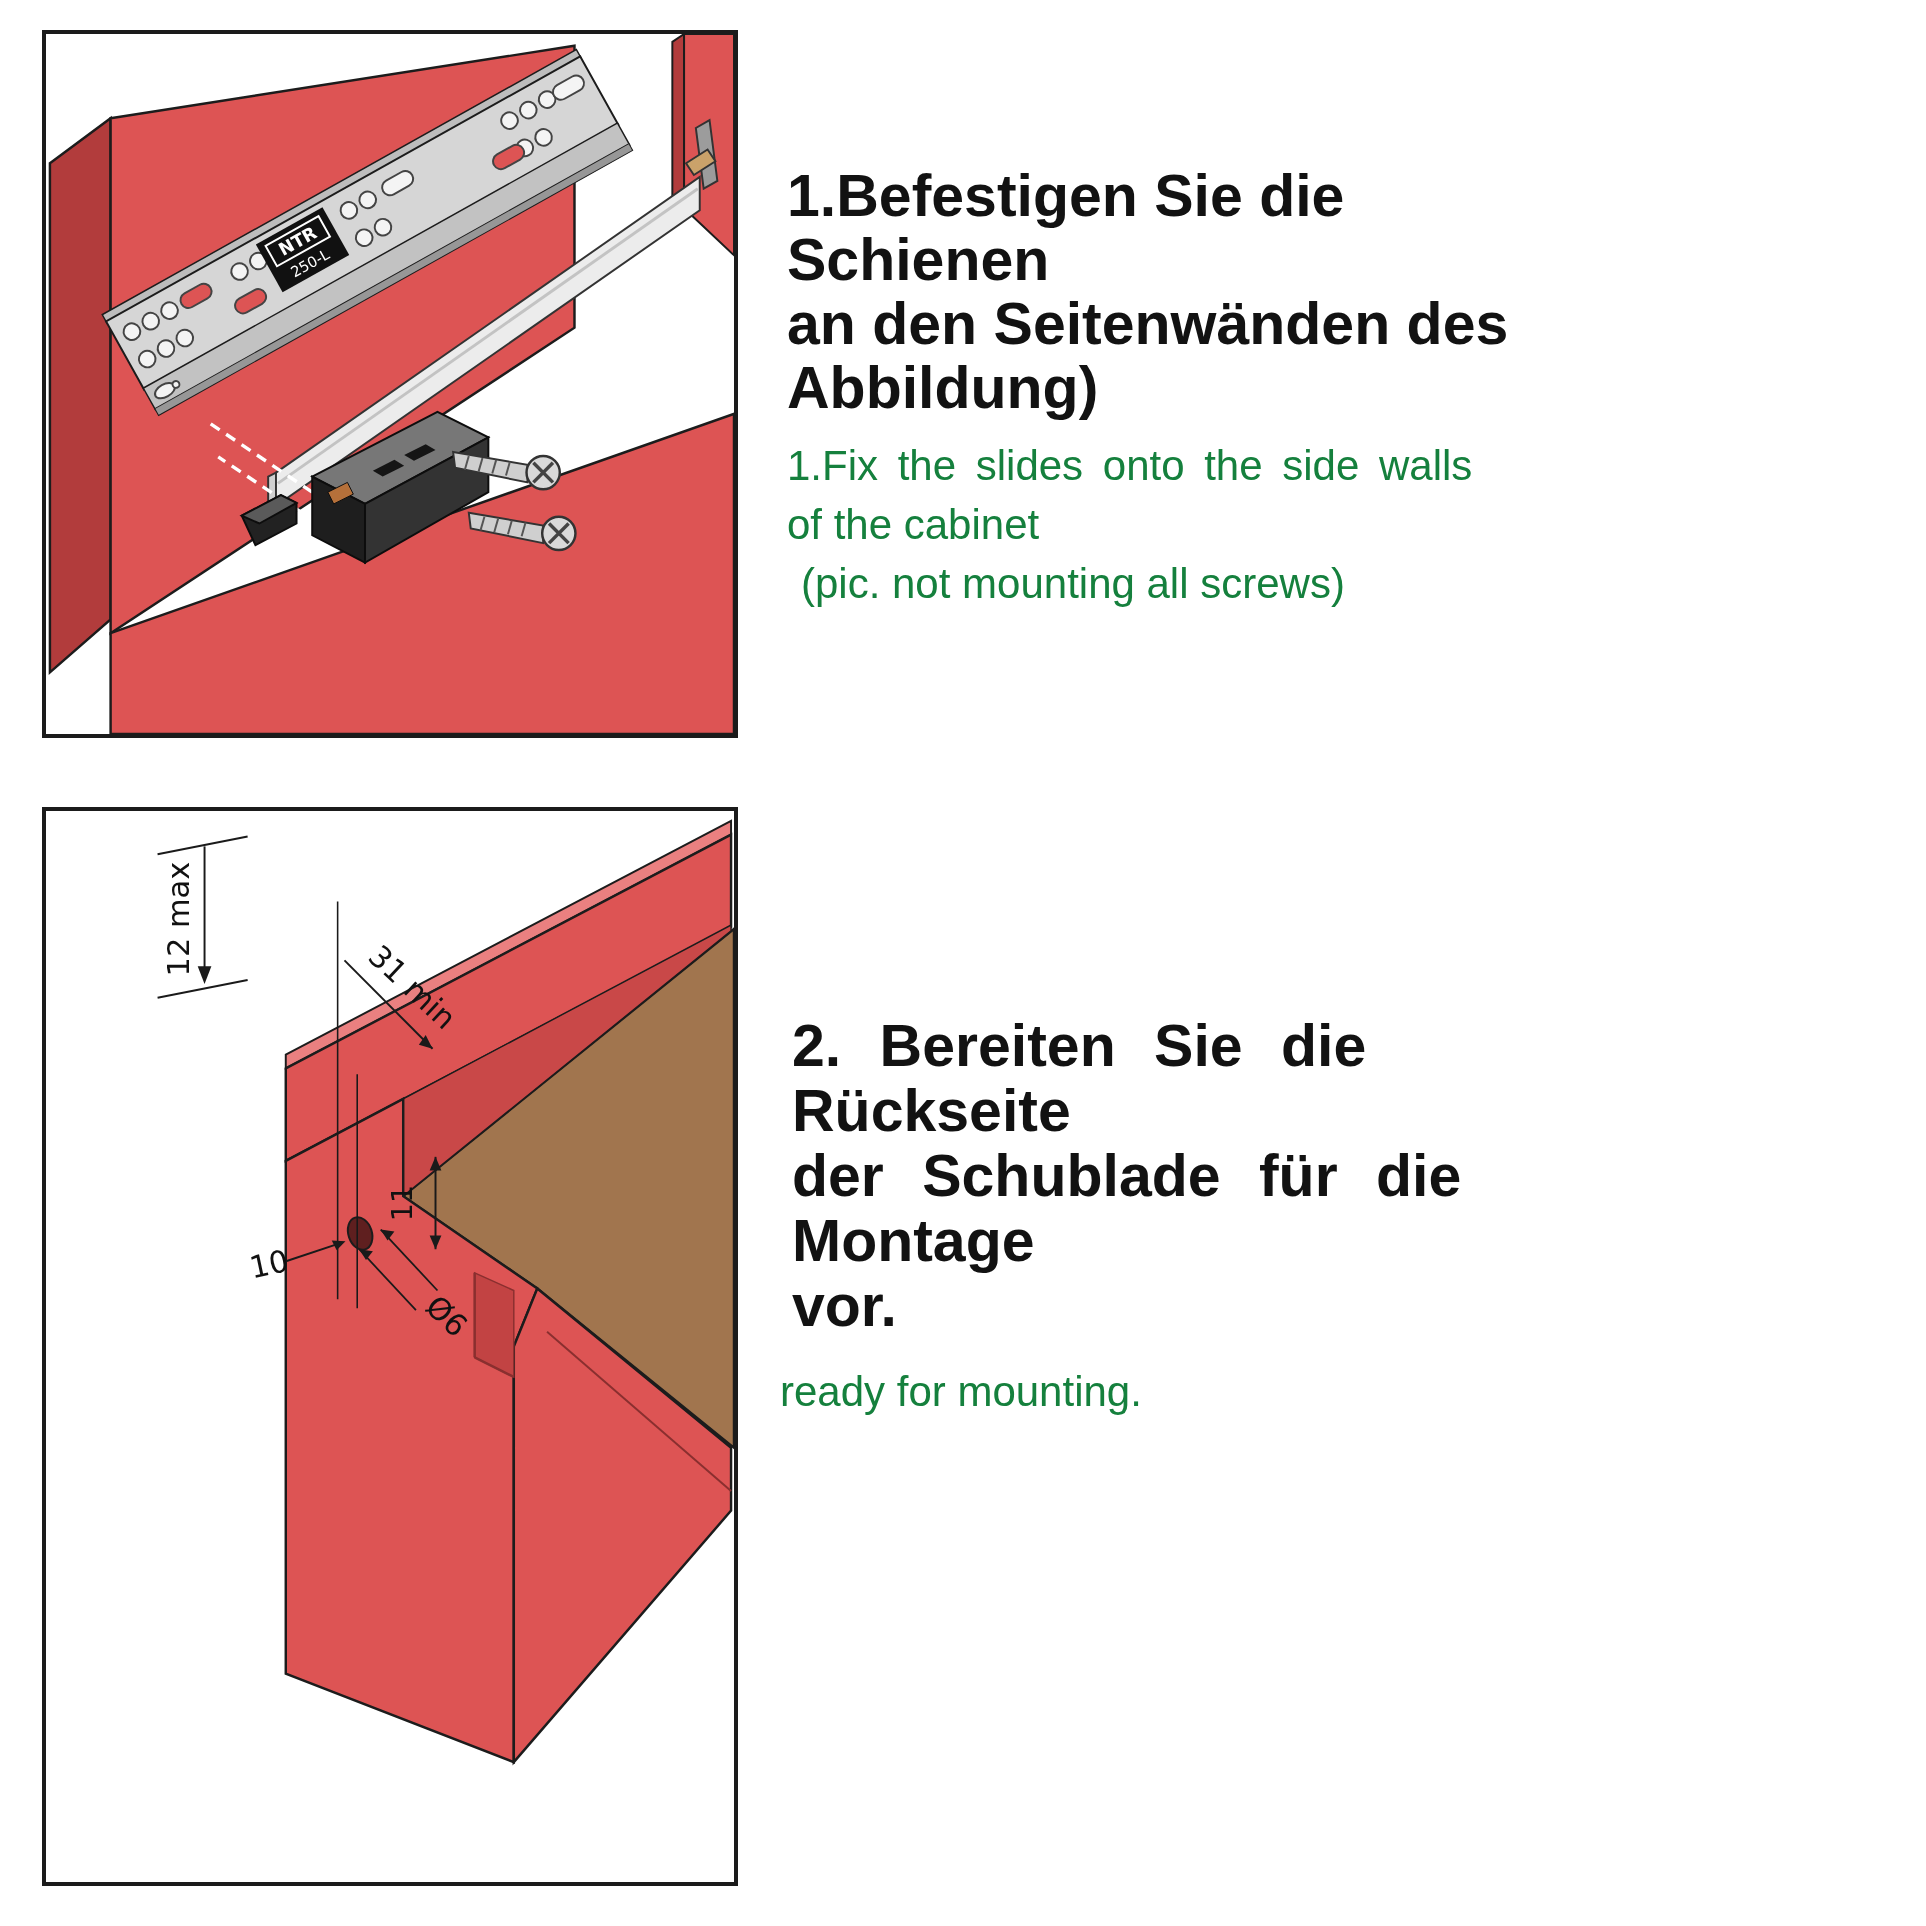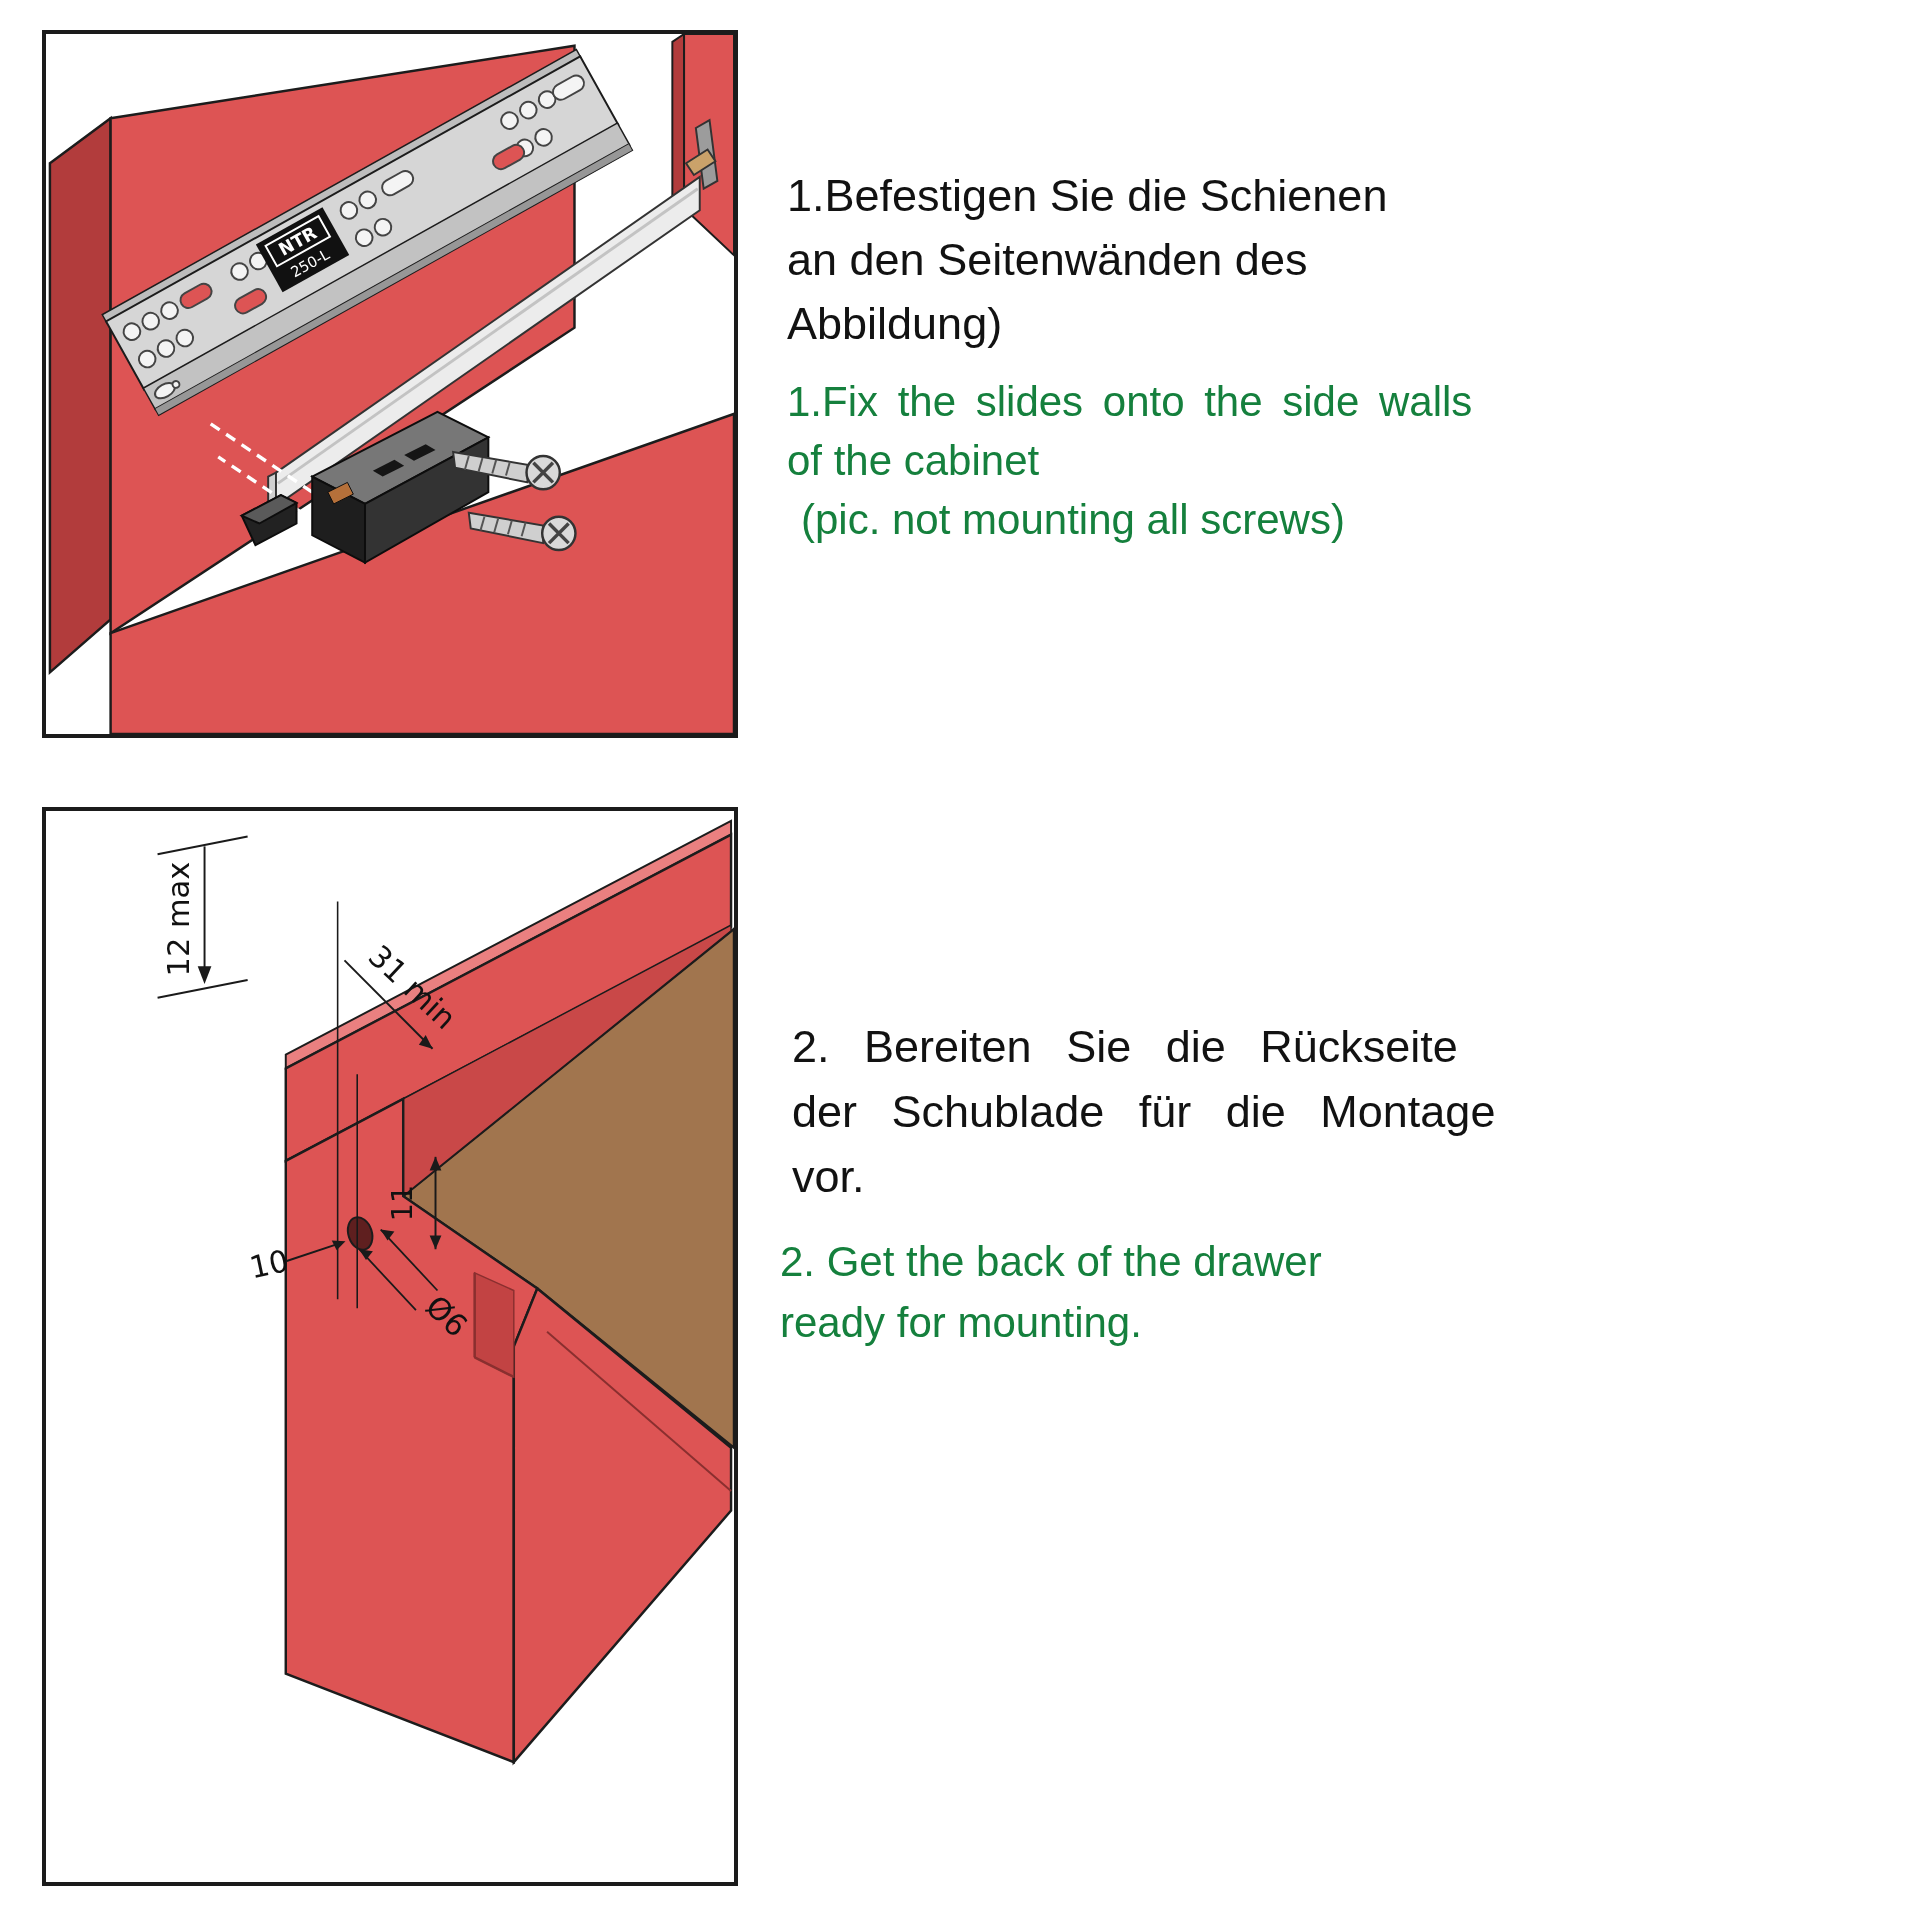--- a/index.html
+++ b/index.html
@@ -5,21 +5,21 @@
   html,body{margin:0;padding:0;background:#ffffff;}
   .page{position:relative;width:1927px;height:1927px;background:#fff;overflow:hidden;
         font-family:"Liberation Sans","DejaVu Sans",sans-serif;}
   .panel{position:absolute;border:4px solid #1b1b1b;background:#fff;box-sizing:border-box;}
   .panel-1{left:42px;top:30px;width:696px;height:708px;}
   .panel-2{left:42px;top:807px;width:696px;height:1079px;}
   .panel svg{display:block;width:100%;height:100%;}
   .textblock{position:absolute;color:#141414;}
   .text-1{left:787px;top:164px;width:767px;}
   .text-2{left:780px;top:1014px;width:777px;}
-  .heading{font-weight:normal;font-size:45px;line-height:64px;color:#121212;}
+  .heading{font-weight:bold;font-size:59px;line-height:64px;color:#121212;}
   .text-2 .heading{line-height:65px;word-spacing:22px;margin-left:12px;}
   .body{font-size:42px;line-height:59px;color:#15803d;margin-top:16px;font-weight:400;}
   .text-2 .body{margin-top:22px;line-height:61px;}
   .wide{word-spacing:8px;}
   .indent{padding-left:14px;}
   .dimtext{font-family:"DejaVu Sans","Liberation Sans",sans-serif;}
 </style>
 </head>
 <body>
 
@@ -200,19 +200,18 @@
     </svg>
   </figure>
 
   <section class="textblock text-2">
     <div class="heading">
       <div>2. Bereiten Sie die Rückseite</div>
       <div>der Schublade für die Montage</div>
       <div>vor.</div>
     </div>
     <div class="body">
-      <div>2. Get the back of the drawer</div>
       <div>ready for mounting.</div>
     </div>
   </section>
 
 </div>
 
 
 </body></html>

